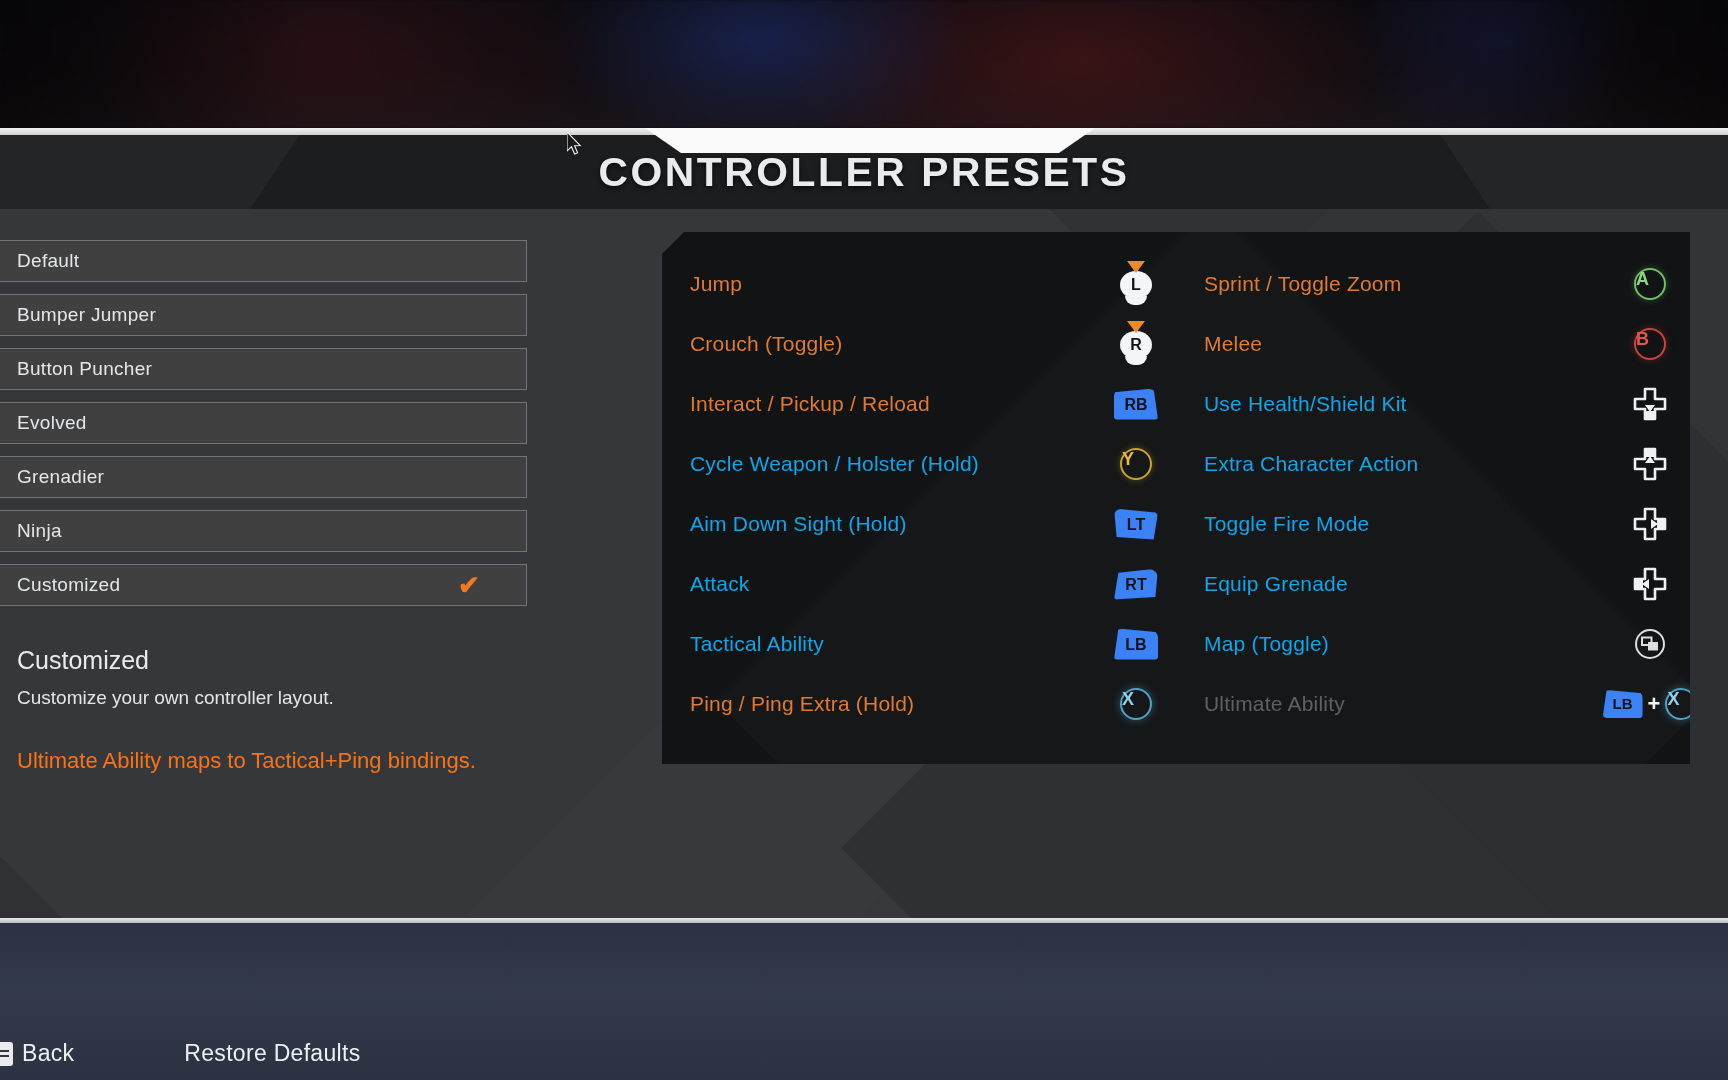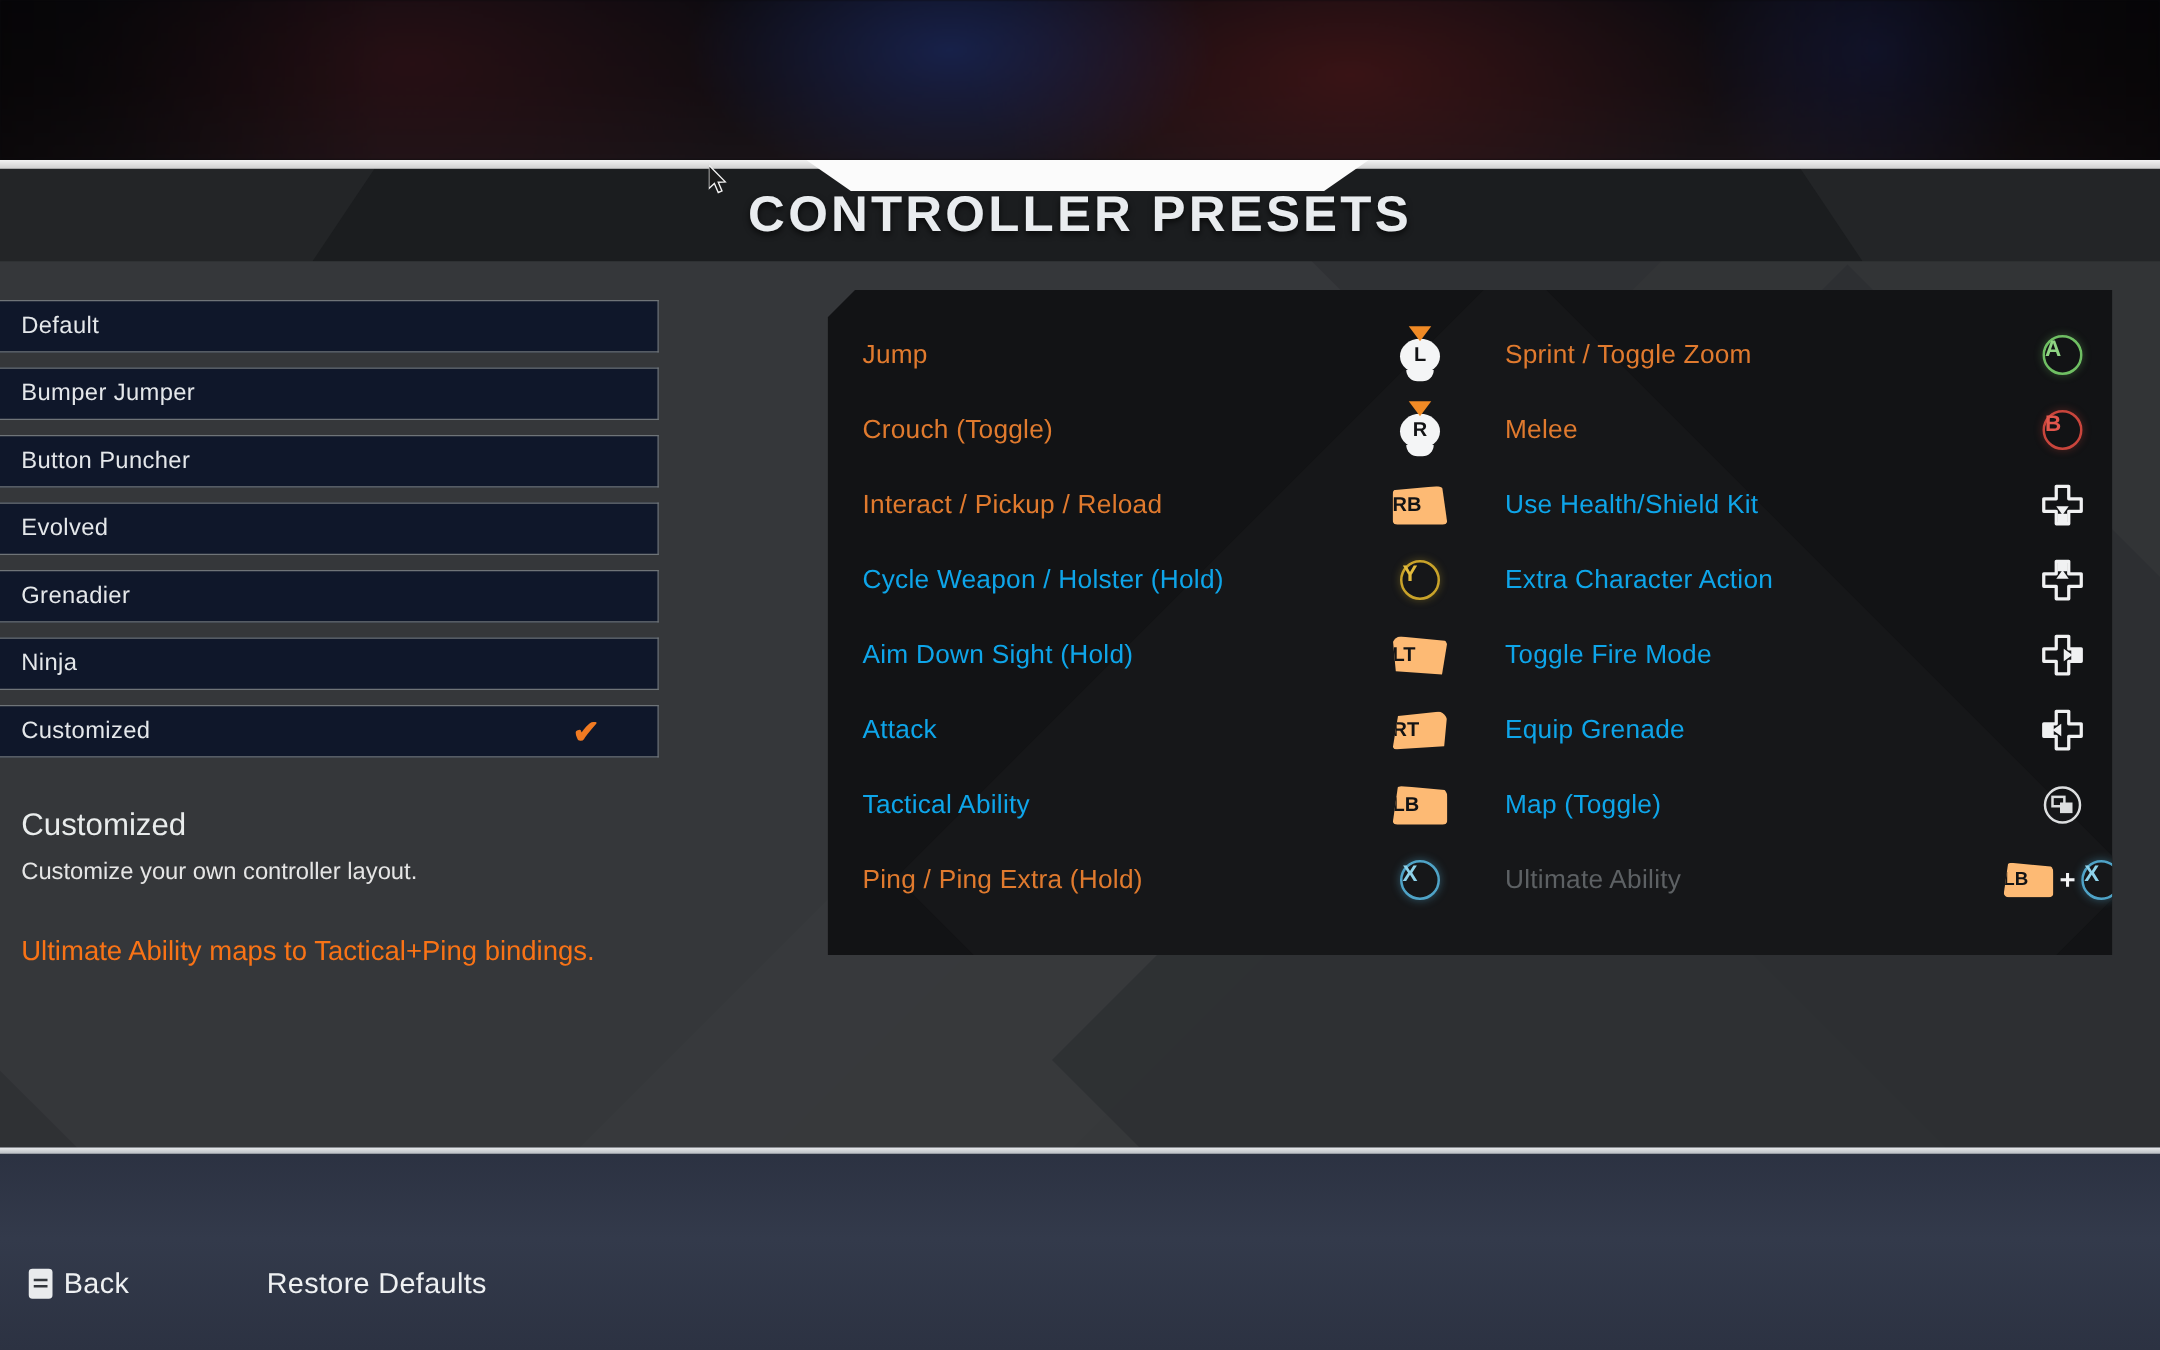--- a/index.html
+++ b/index.html
@@ -77,21 +77,21 @@
     text-shadow:0 2px 5px rgba(0,0,0,.7);
   }
 
   
   .preset-list{
     position:absolute; left:0; top:240px; width:527px; z-index:5;
   }
   .preset-item{
     position:relative;
     height:42px; margin-bottom:12px;
-    background:#0f172a;
+    background:#404040;
     border:1px solid #6f7478;
     border-left:none;
     display:flex; align-items:center;
     padding-left:17px; padding-right:22px;
     color:#e4e7ea; font-size:19px; letter-spacing:.3px;
   }
   .preset-item .plabel{ flex:1; }
   .preset-check{
     color:#f07a22; font-size:26px; font-weight:bold; line-height:1;
     margin-right:24px;
@@ -137,22 +137,22 @@
     font-family:"Liberation Sans", sans-serif;
   }
   .g-circle.a{ border-color:#6fbf63; color:#8fd483; box-shadow:0 0 7px rgba(110,190,95,.35); }
   .g-circle.b{ border-color:#c9453c; color:#e2564c; box-shadow:0 0 7px rgba(200,65,55,.35); }
   .g-circle.y{ border-color:#c9a32a; color:#e3bb3c; box-shadow:0 0 7px rgba(200,165,40,.35); }
   .g-circle.x{ border-color:#4fa3c7; color:#8ed2ea; box-shadow:0 0 8px rgba(80,165,200,.45); }
 
   
   .g-bump{
     position:relative; width:44px; height:31px;
-    background:#fdba74; color:#121315;
-    font-size:16px; font-weight:bold; line-height:31px; 
+    background:#3b82f6; color:#121315;
+    font-size:16px; font-weight:bold; line-height:31px; text-align:center;
     border-radius:7px 9px 4px 4px;
     font-family:"Liberation Sans", sans-serif;
   }
   .g-bump.lb{ clip-path:polygon(10% 0, 100% 12%, 100% 100%, 0 100%); }
   .g-bump.rb{ clip-path:polygon(0 12%, 90% 0, 100% 100%, 0 100%); }
   .g-bump.lt{ clip-path:polygon(0 0, 100% 14%, 90% 100%, 6% 92%); }
   .g-bump.rt{ clip-path:polygon(10% 14%, 100% 0, 94% 92%, 0 100%); }
 
   
   .g-stick{ position:relative; width:46px; height:44px; }
@@ -184,21 +184,21 @@
   
   .footer{
     position:absolute; left:0; top:918px; width:1728px; height:162px;
     background:linear-gradient(180deg,#2b3141 0%, #333a4b 45%, #2c3242 100%);
   }
   .footer-rail{
     position:absolute; left:0; top:918px; width:1728px; height:5px;
     background:linear-gradient(180deg,#e8eaec,#b9bdc2);
   }
   .footer-items{
-    position:absolute; left:0; top:1013px; display:flex; padding-left:29px;
+    position:absolute; left:0; top:1040px; display:flex; 
   }
   .fitem{ display:flex; align-items:center; color:#eef0f2; font-size:23px; letter-spacing:.3px; }
   .fitem .fglyph{
     width:19px; height:24px; background:#e9ebed; border-radius:3px;
     margin-right:9px; position:relative; flex:0 0 auto;
   }
   .fitem .fglyph::before,
   .fitem .fglyph::after{
     content:""; position:absolute; left:4px; width:11px; height:2.5px; background:#33373c;
   }

